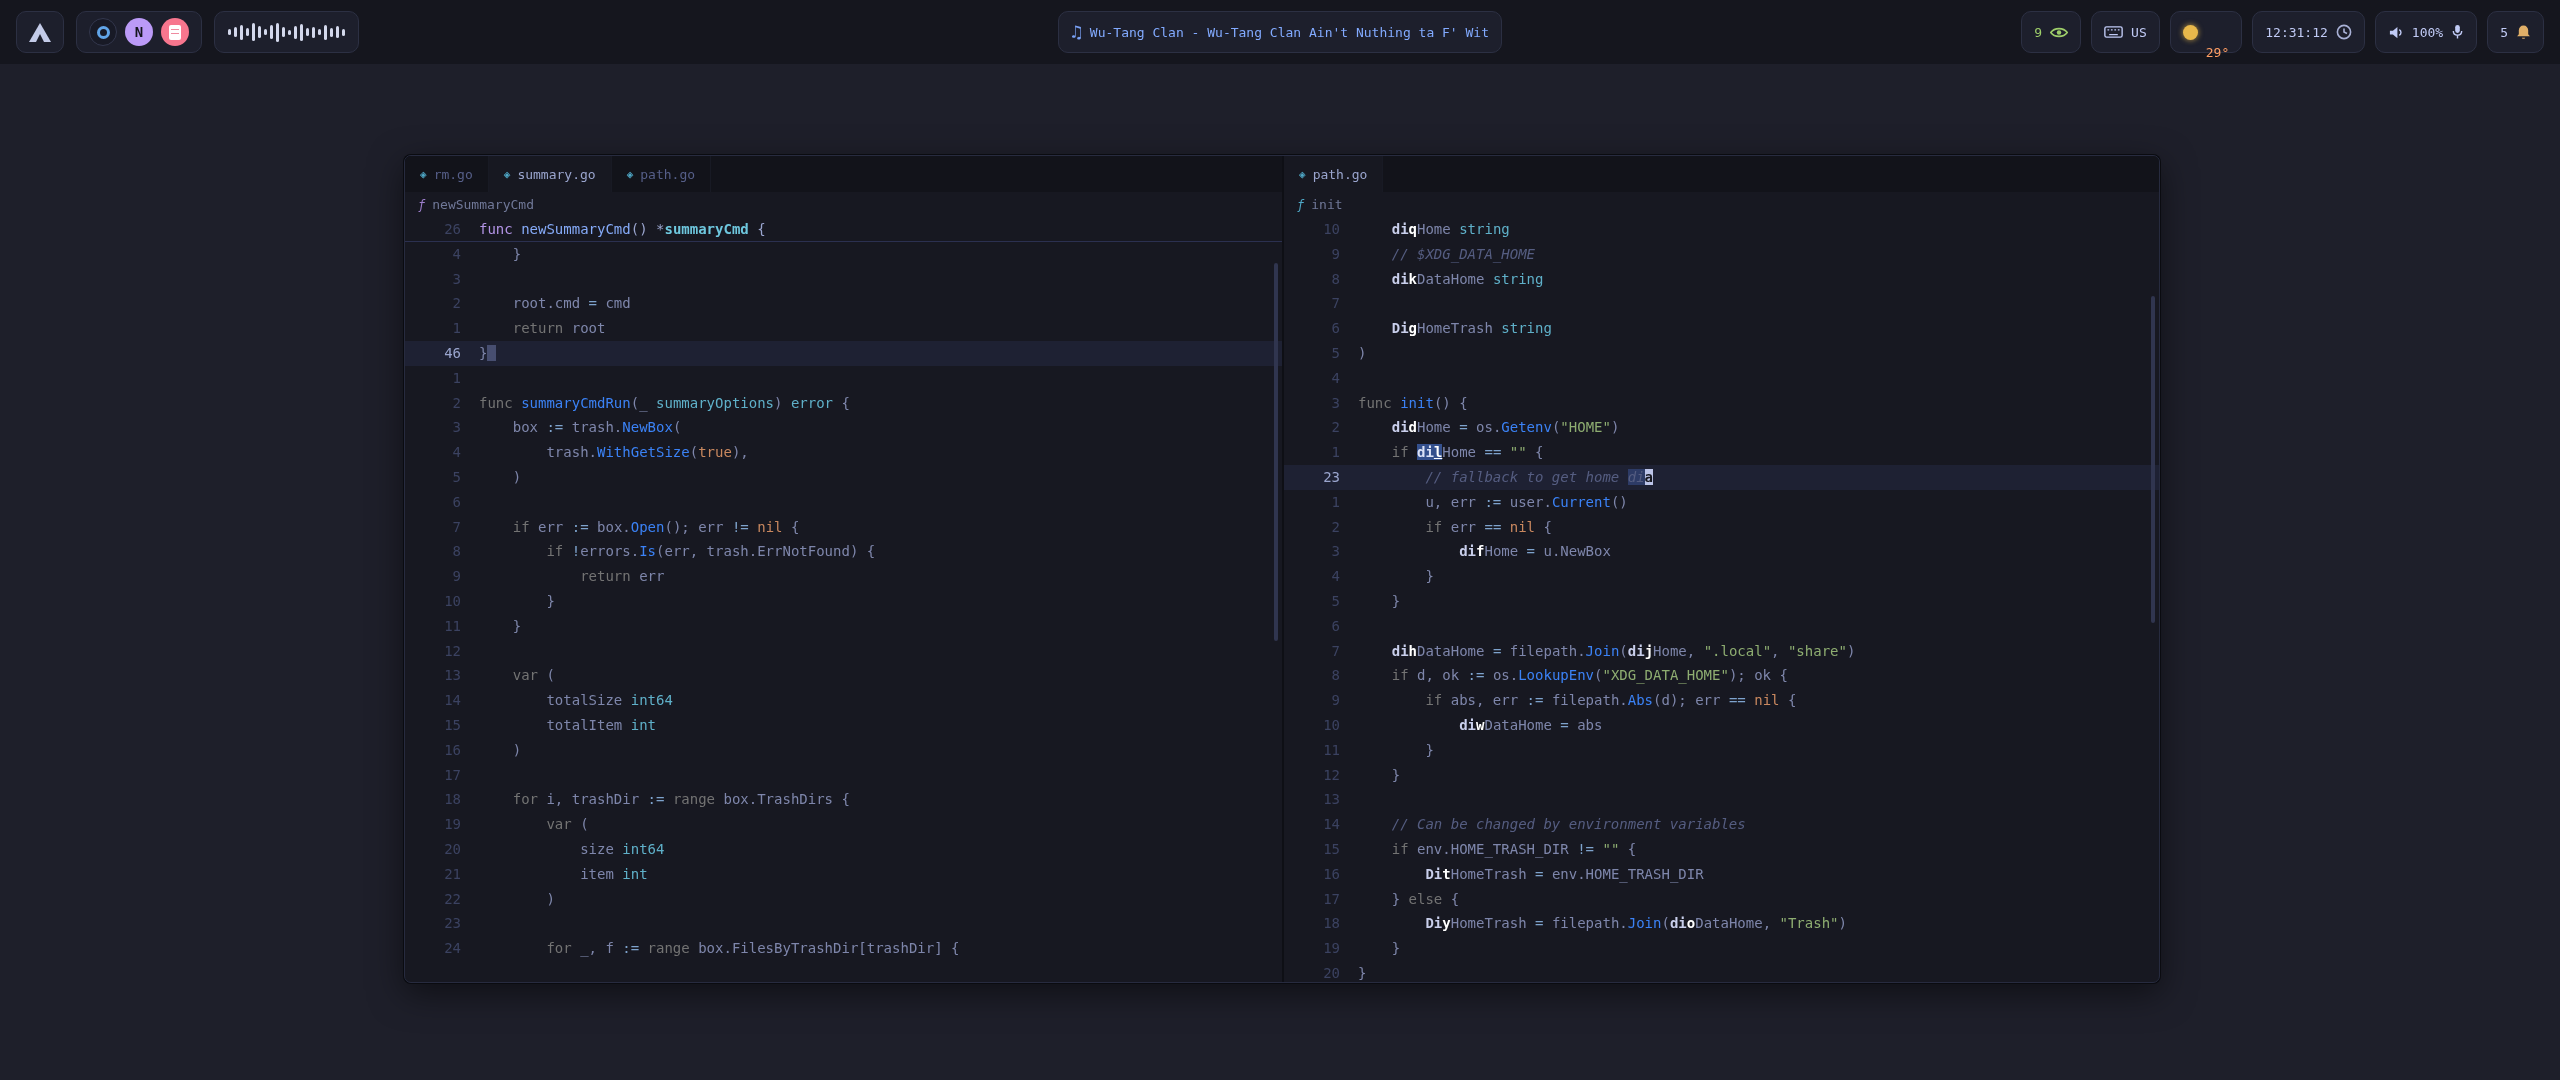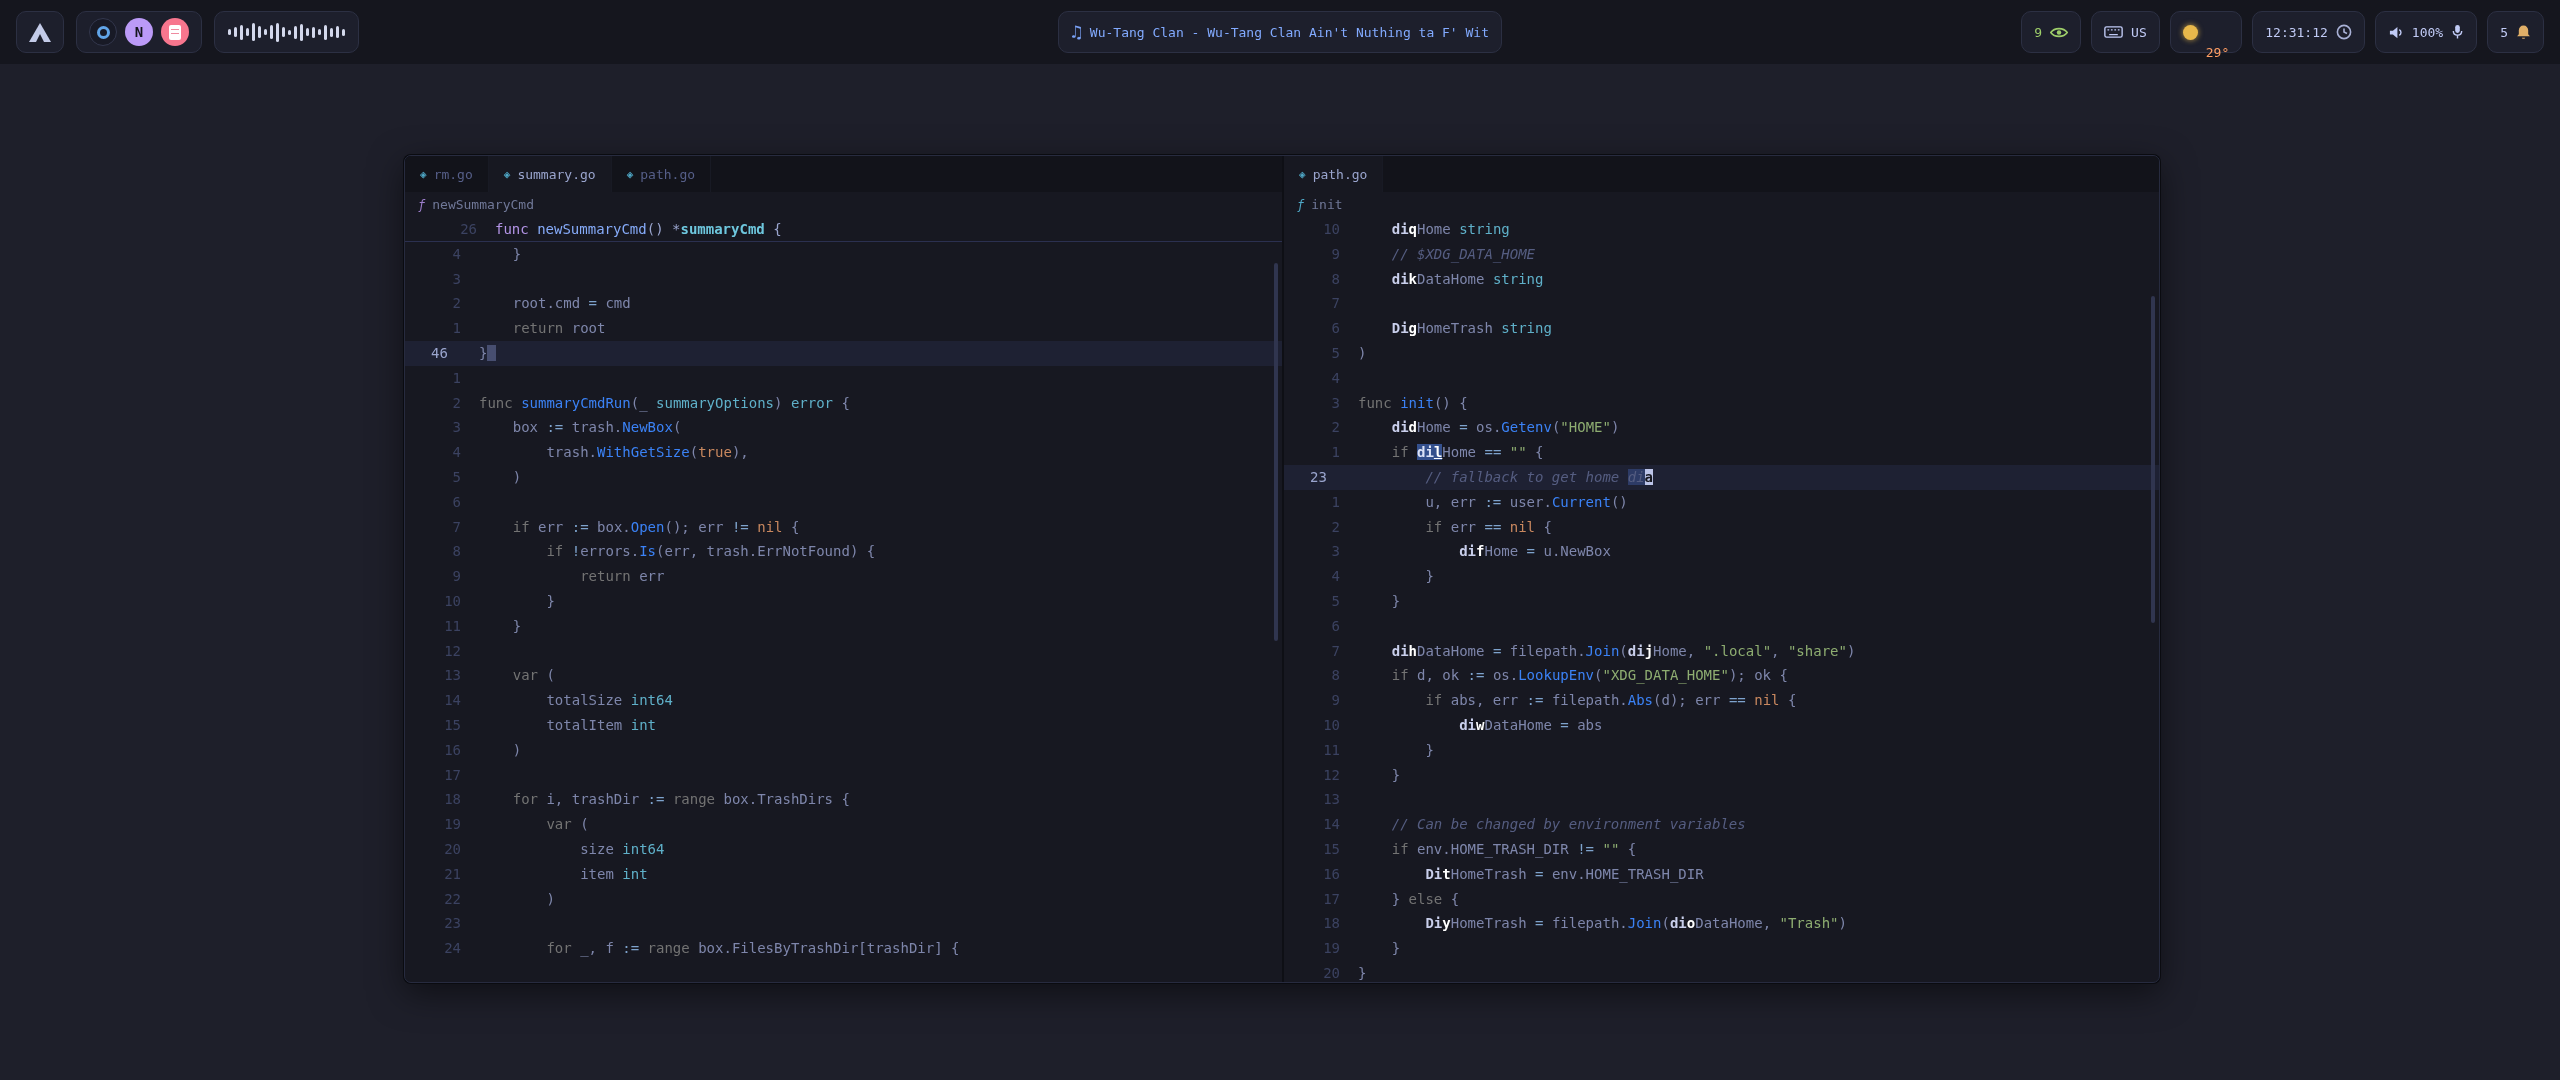--- a/index.html
+++ b/index.html
@@ -50,22 +50,22 @@
   .crumb { height:25px; display:flex; align-items:center; gap:7px; padding-left:13px; font-family:"DejaVu Sans Mono", monospace; font-size:13px; color:#707898; }
   .crumb-ic { font-size:12px; font-style:italic; }
   .crumb-ic.purple { color:#9d7ecc; }
   .crumb-ic.teal { color:#4fa8c7; }
 
   .code { font-family:"DejaVu Sans Mono", monospace; font-size:14px; position:absolute; left:0; right:0; top:61px; bottom:0; overflow:hidden; }
   .crow { display:flex; height:24.8px; line-height:24.8px; white-space:pre; }
   .gut { flex:0 0 56px; width:56px; text-align:right; color:#3b4261; }
   .ctext { padding-left:18px; }
   .crow.cur { background:#1e2133; }
-  .crow.cur .gut { text-align:center; padding-left:13px; color:#9aa5ce; }
-  .crow.sticky { border-bottom:1px solid #2b3050; background:#171821;padding-left:16px; }
+  .crow.cur .gut { text-align:right; padding-left:13px; color:#9aa5ce; }
+  .crow.sticky { border-bottom:1px solid #2b3050; background:#171821; }
   .crow.sticky .t-df { color:#9aa5ce; }
   .crow.sticky .t-kw { color:#b394e6; }
   .crow.sticky .t-fn { color:#86abf9; }
   .crow.sticky .t-ty { color:#6ec7de;font-weight:bold; }
 
   .t-df { color:#7e86ab; }
   .t-kw { color:#737373; }
   .t-fn { color:#3b82f6; }
   .t-ty { color:#5fb0c9; }
   .t-st { color:#8ead71; }

